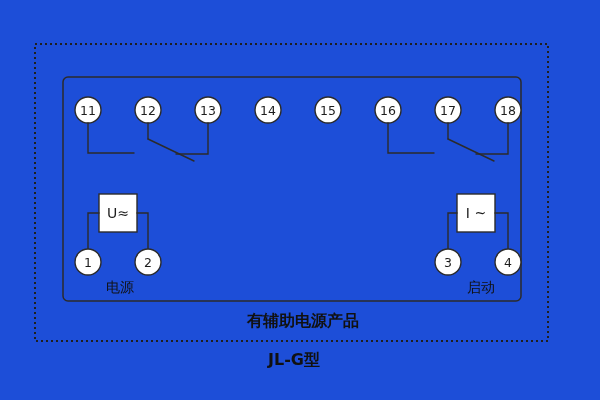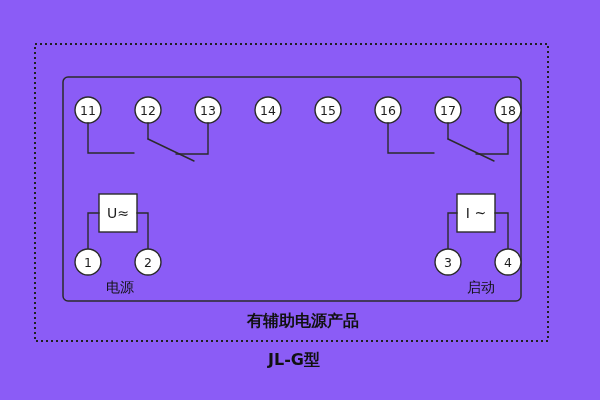--- a/index.html
+++ b/index.html
@@ -8,21 +8,21 @@
     background: #ffffff;
     width: 600px;
     height: 400px;
     overflow: hidden;
     font-family: "DejaVu Sans", "Liberation Sans", sans-serif;
   }
   .stage {
     position: relative;
     width: 600px;
     height: 400px;
-    background: #8b5cf6;
+    background: #1d4ed8;
     text-align: right;
   }
   svg { display: block; }
   .line {
     stroke: #2b2b2b;
     stroke-width: 1.4;
     fill: none;
     stroke-linecap: round;
   }
   .terminal-circle {

